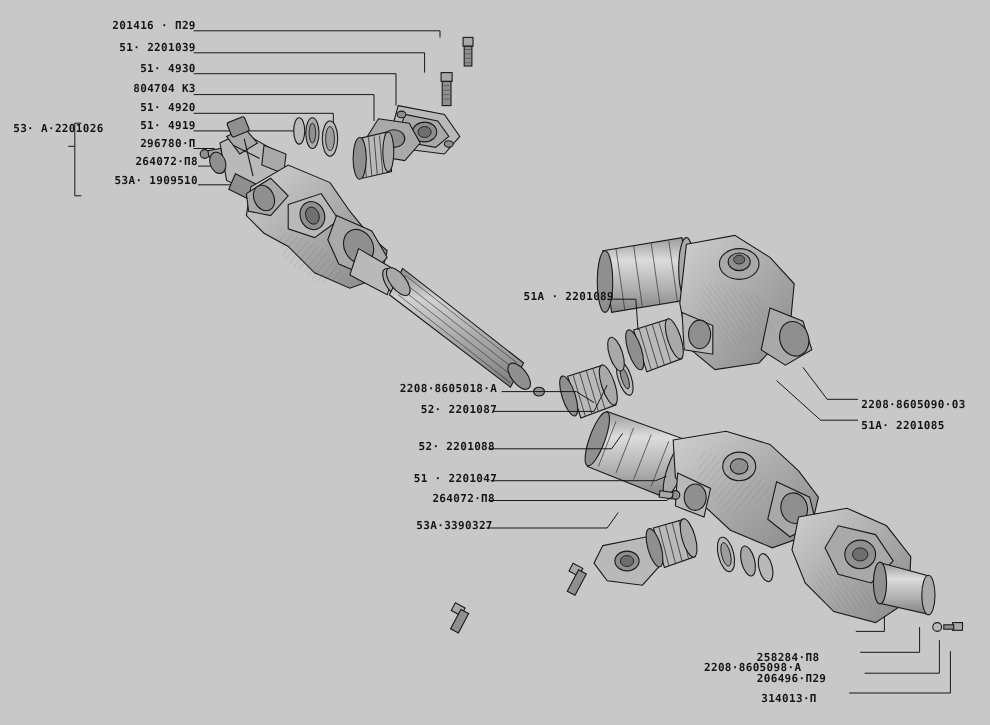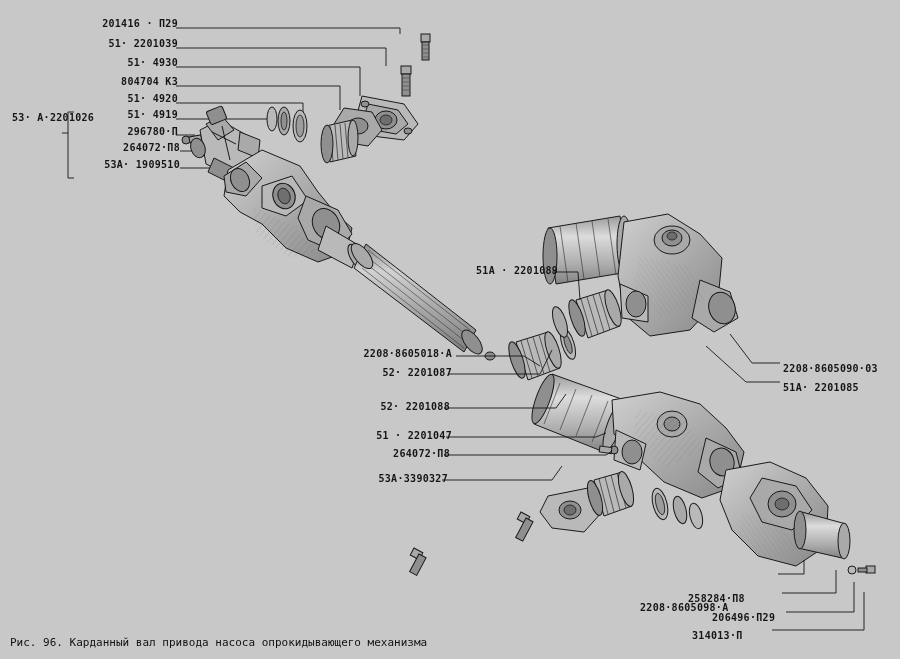--- a/index.html
+++ b/index.html
@@ -391,17 +391,16 @@
   <div class="label right" style="left:300px; top:401px; width:150px;text-align:right;">52· 2201088</div>
   <div class="label right" style="left:300px; top:430px; width:152px;">51  · 2201047</div>
   <div class="label right" style="left:300px; top:448px; width:150px;">264072·П8</div>
   <div class="label right" style="left:300px; top:473px; width:148px;">53A·3390327</div>
 
   <div class="label" style="left:783px; top:363px;">2208·8605090·03</div>
   <div class="label" style="left:783px; top:382px;">51A· 2201085</div>
 
   <div class="label" style="left:640px; top:574px;margin-top:28px;">2208·8605098·A</div>
   <div class="label" style="left:688px; top:593px;">258284·П8</div>
-  <div class="label" style="left:688px; top:612px;margin-left:24px;">206496·П29</div>
+  <div class="label" style="left:688px; top:612px;">206496·П29</div>
   <div class="label" style="left:692px; top:630px;">314013·П</div>
 
-  <div class="caption">Рис. 96. Карданный вал привода насоса опрокидывающего механизма</div>
 </div>
 
 </body></html>

